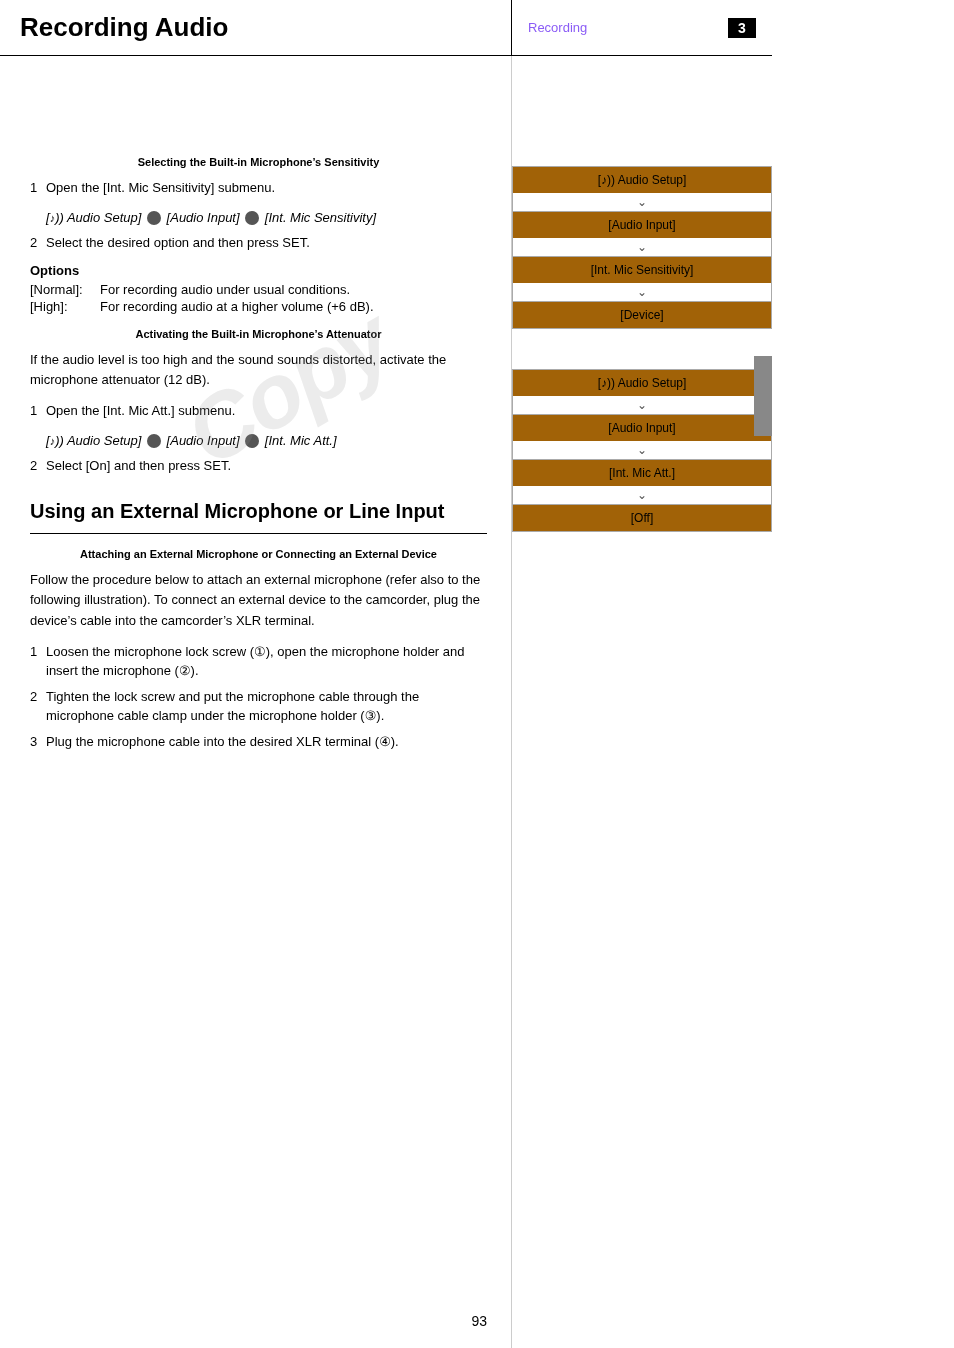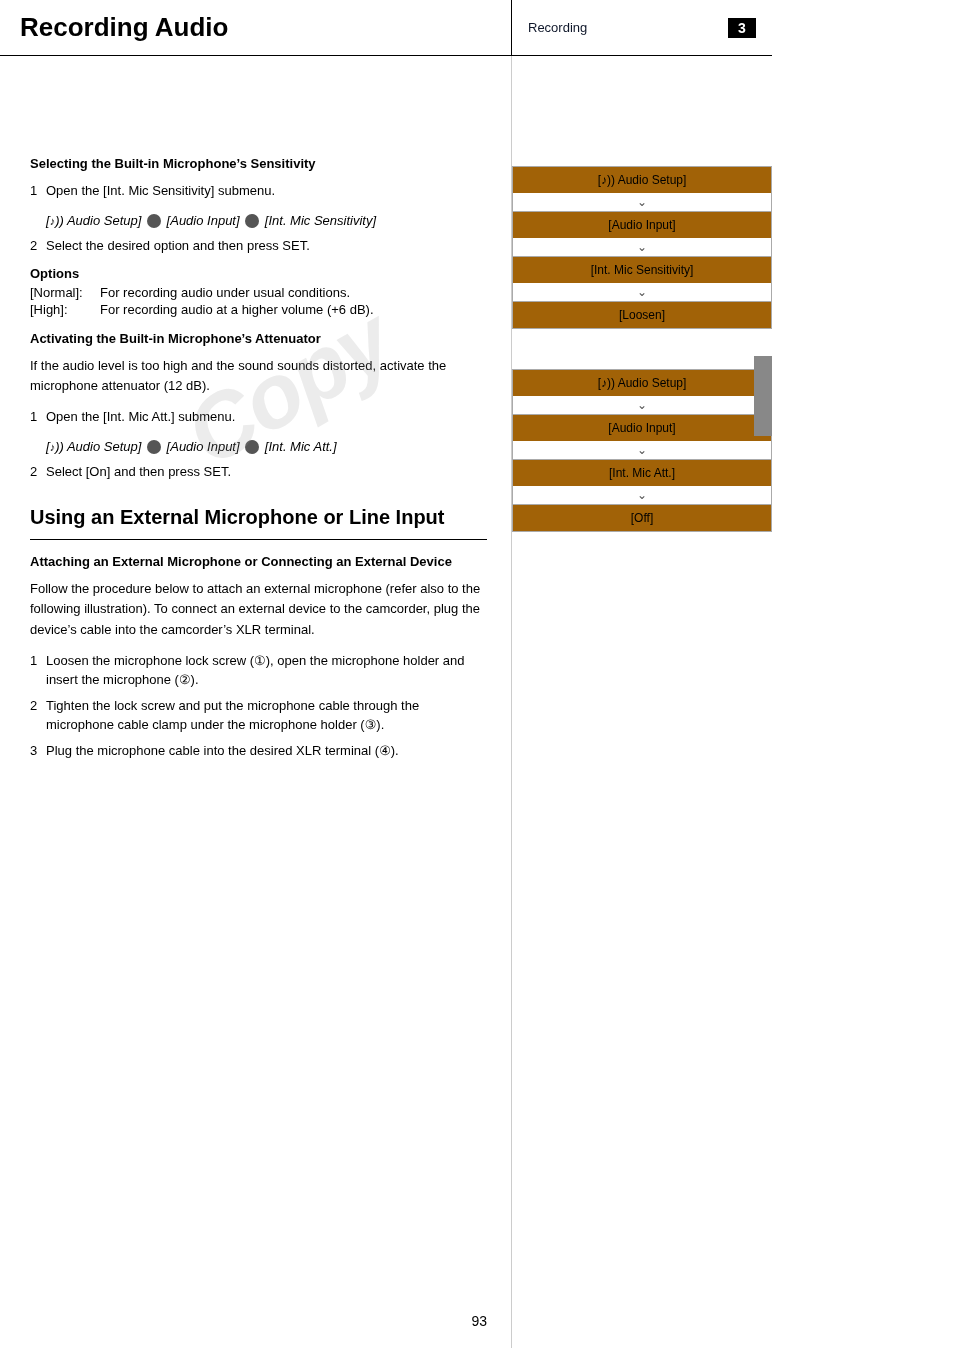--- a/index.html
+++ b/index.html
@@ -44,21 +44,21 @@
     .header-right {
       display: flex;
       align-items: center;
       min-width: 260px;
       padding: 8px 16px;
       justify-content: space-between;
     }
 
     .header-section-label {
       font-size: 13px;
-      color: #0f172a;
+      color: #8b5cf6;
     }
 
     .header-page-number {
       font-size: 14px;
       font-weight: bold;
       color: #000;
       background: #000;
       color: #fff;
       padding: 2px 8px;
       min-width: 28px;
@@ -100,24 +100,25 @@
       font-style: italic;
       letter-spacing: -2px;
     }
 
     
     .section-gap {
       height: 80px;
     }
 
     .subsection-title {
-      font-size: 13px;
+      font-size: 11px;
       font-weight: bold;
       color: #000;
       margin-bottom: 10px;
+      text-align: center;
     }
 
     .main-section-title {
       font-size: 20px;
       font-weight: bold;
       color: #000;
       margin-bottom: 14px;
       border-bottom: 1px solid #000;
       padding-bottom: 10px;
     }
@@ -360,21 +361,21 @@
         <div class="sidebar-arrow">⌄</div>
         <div class="sidebar-menu-item">
           <span>[Audio Input]</span>
         </div>
         <div class="sidebar-arrow">⌄</div>
         <div class="sidebar-menu-item">
           <span>[Int. Mic Sensitivity]</span>
         </div>
         <div class="sidebar-arrow">⌄</div>
         <div class="sidebar-menu-item sidebar-menu-item-last">
-          <span>[Loosen]</span>
+          <span>[Device]</span>
         </div>
       </div>
 
       <div style="margin-top: 40px;">
         <div class="sidebar-menu-item">
           <span>[♪︎)) Audio Setup]</span>
         </div>
         <div class="sidebar-arrow">⌄</div>
         <div class="sidebar-menu-item">
           <span>[Audio Input]</span>

